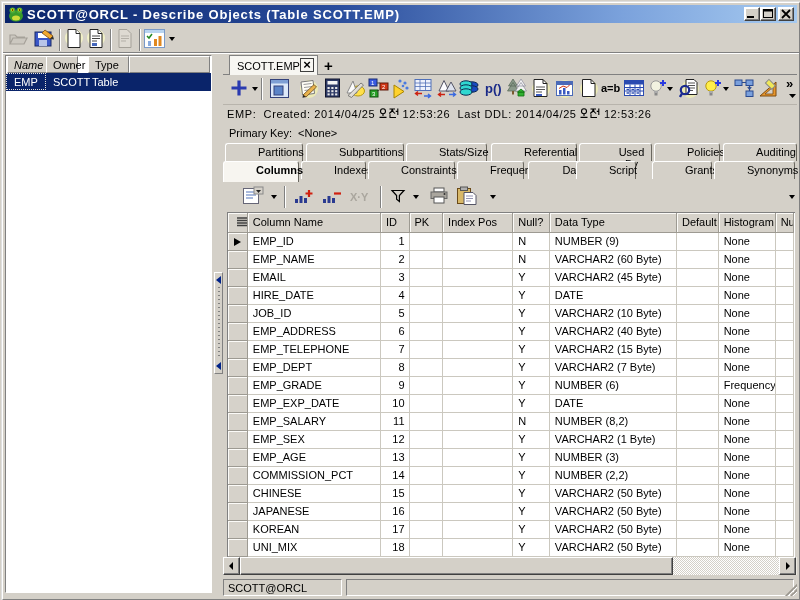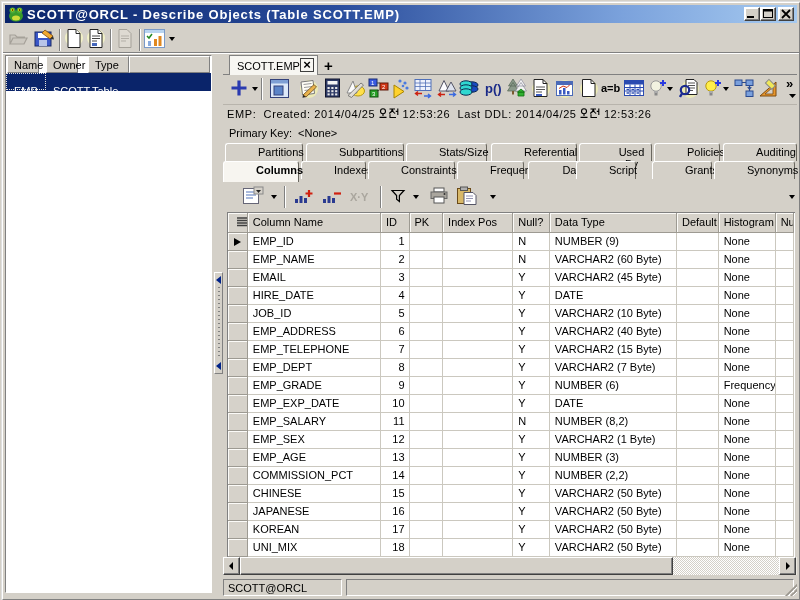--- a/index.html
+++ b/index.html
@@ -20,21 +20,21 @@
   box-shadow:inset -1px -1px 0 #808080, inset 1px 1px 0 #ffffff; }
 
 #toolbar1 { position:absolute; left:2px; top:23px; width:796px; height:29px; background:#d4d0c8; }
 #tb1-edge { position:absolute; left:2px; top:51px; width:796px; height:2px; border-top:1px solid #808080; border-bottom:1px solid #ffffff; }
 
 #leftpanel { position:absolute; left:4px; top:54px; width:207px; height:538px; background:#fff;
   border:1px solid #808080; border-right-color:#fff; border-bottom-color:#fff; }
 .lp-h { position:absolute; top:0; height:17px; background:#d4d0c8;
   border:1px solid #fff; border-right-color:#808080; border-bottom-color:#808080; padding:2px 0 0 6px; }
 #lp-row { position:absolute; left:0px; top:17px; width:205px; height:18px; background:#0a246a; color:#fff; }
-#lp-row span { position:absolute; top:12px; }
+#lp-row span { position:absolute; top:3px; }
 
 #split-handle { position:absolute; left:213px; top:271px; width:9px; height:102px; background:#d4d0c8;
   border:1px solid #fff; border-right-color:#808080; border-bottom-color:#808080; }
 .split-arrow { position:absolute; left:1px; width:0; height:0; border:4px solid transparent; border-right:5px solid #002288; border-left:none; }
 #split-dots { position:absolute; left:3px; top:14px; width:2px; height:72px;
   background:repeating-linear-gradient(180deg,#808080 0 1px,transparent 1px 4px); }
 
 #tabbar { position:absolute; left:222px; top:53px; width:574px; height:21px; border-bottom:1px solid #808080; }
 #doctab { position:absolute; left:6px; top:1px; width:89px; height:20px; background:#f7f6f2;
   border:1px solid #808080; border-bottom:none; font-size:11px; }
@@ -144,21 +144,21 @@
       <rect x="1" y="2" width="19" height="3" fill="#b8d4f0"></rect>
       <path d="M3 8 l2 2 l3 -4" stroke="#228822" stroke-width="1.5" fill="none"></path>
       <rect x="10" y="11" width="3" height="7" fill="#e08820"></rect>
       <rect x="14.5" y="8" width="3" height="10" fill="#e08820"></rect>
       <rect x="4" y="13" width="3" height="5" fill="#88aadd"></rect>
         </svg></div>
     <div class="dd" style="left:166px;top:13px"></div>
   </div>
   <div id="tb1-edge"></div>
   <div id="leftpanel">
-    <div class="lp-h" style="left:1px;width:32px;">Name</div>
+    <div class="lp-h" style="left:1px;width:48px;font-style:italic;">Name</div>
     <div class="lp-h" style="left:40px;width:32px;">Owner</div>
     <div class="lp-h" style="left:82px;width:41px;">Type</div>
     <div class="lp-h" style="left:123px;width:81px;"></div>
     <div id="lp-row">
         <div style="position:absolute;left:0;top:0;width:40px;height:17px;border:1px dotted #e8e4dc"></div>
       <span style="left:8px">EMP</span>
         <span style="left:47px">SCOTT</span>
         <span style="left:86px">Table</span>
     </div>
   </div>

